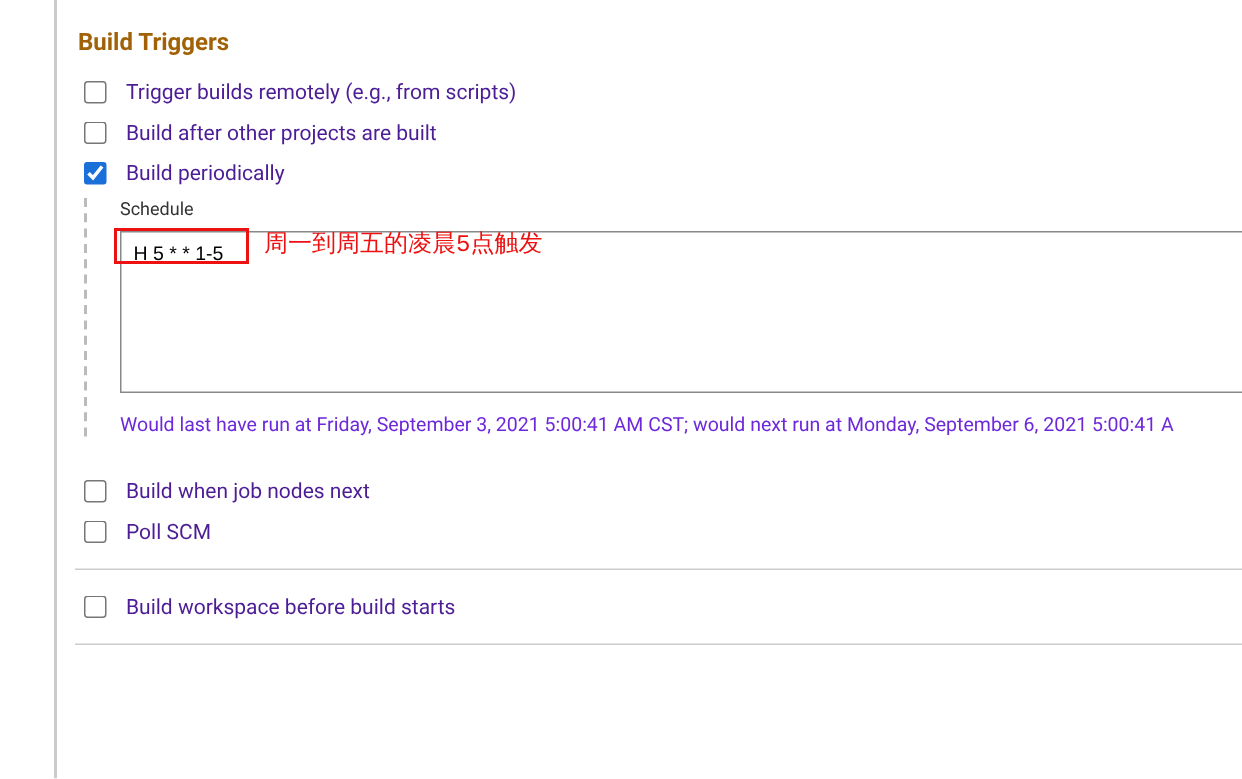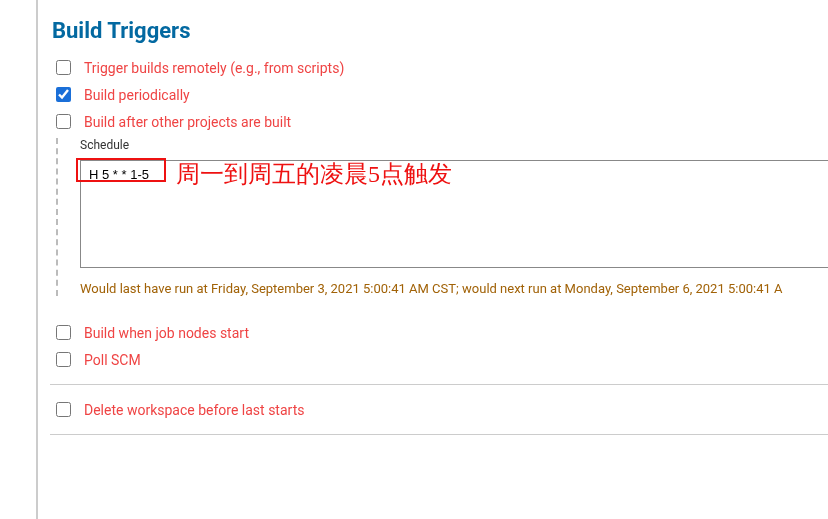--- a/index.html
+++ b/index.html
@@ -22,39 +22,39 @@
     bottom: 0;
     width: 0;
     border-left: 2px solid #ccc;
   }
   .content {
     padding-left: 52px;
     padding-top: 18px;
     padding-right: 0;
   }
   h2.section {
-    font-size: 22px;
+    font-size: 16px;
     font-weight: 700;
     margin: 0 0 14px 0;
-    color: #0369a1;
+    color: #a16207;
   }
   .option-row {
     display: flex;
     align-items: center;
     gap: 10px;
     margin: 6px 0;
   }
   .option-row input[type="checkbox"] {
     width: 15px;
     height: 15px;
     accent-color: #1a6fd8;
     cursor: pointer;
   }
   .option-label {
-    color: #ef4444;
+    color: #4c1d95;
     font-size: 14px;
   }
   .nested {
     margin-left: 4px;
     border-left: 2px dashed #bbb;
     padding-left: 22px;
     margin-top: 6px;
   }
   .field-label {
     font-size: 12px;
@@ -74,28 +74,28 @@
     outline: none;
   }
   .red-highlight {
     position: absolute;
     border: 2px solid #e11;
     pointer-events: none;
   }
   .red-annot {
     position: absolute;
     color: #e11;
-    font-size: 24px;
-    font-family: Liberation Serif, serif;
+    font-size: 16px;
+    font-family: Liberation Mono, monospace;
     pointer-events: none;
     text-align: right;
   }
   .validation {
     font-size: 13px;
-    color: #a16207;
+    color: #6d28d9;
     margin-top: 10px;
     white-space: nowrap;
     overflow: hidden;
   }
   .spacer { height: 20px; }
   hr.sep {
     border: none;
     border-top: 1px solid #ccc;
     margin: 14px 0 14px 0;
     margin-left: -2px;
@@ -109,55 +109,55 @@
 <div class="content">
 
   <h2 class="section">Build Triggers</h2>
 
   <div class="option-row">
     <input type="checkbox" style="">
     <span class="option-label">Trigger builds remotely (e.g., from scripts)</span>
   </div>
 
   <div class="option-row">
-    <input type="checkbox" checked="" style="">
-    <span class="option-label">Build periodically</span>
+    <input type="checkbox" style="">
+    <span class="option-label">Build after other projects are built</span>
   </div>
 
   <div class="option-row">
-    <input type="checkbox" style="">
-    <span class="option-label">Build after other projects are built</span>
+    <input type="checkbox" checked="" style="">
+    <span class="option-label">Build periodically</span>
   </div>
 
   <div class="nested">
     <div class="field-label">Schedule</div>
     <div style="position:relative;">
       <textarea class="schedule-box" style="">H 5 * * 1-5</textarea>
       <div class="red-highlight" style="left:-4px; top:-2px; width:90px; height:24px;"></div>
       <div class="red-annot" style="left:96px; top:-2px;">周一到周五的凌晨5点触发</div>
     </div>
     <div class="validation">Would last have run at Friday, September 3, 2021 5:00:41 AM CST; would next run at Monday, September 6, 2021 5:00:41 A</div>
   </div>
 
   <div class="spacer"></div>
 
   <div class="option-row">
     <input type="checkbox" style="">
-    <span class="option-label">Build when job nodes start</span>
+    <span class="option-label">Build when job nodes next</span>
   </div>
 
   <div class="option-row">
     <input type="checkbox" style="">
     <span class="option-label">Poll SCM</span>
   </div>
 
   <hr class="sep">
 
 
   <div class="option-row">
     <input type="checkbox" style="">
-    <span class="option-label">Delete workspace before last starts</span>
+    <span class="option-label">Build workspace before build starts</span>
   </div>
 
   <hr class="sep">
 
 
 </div>
 
 </body></html>

